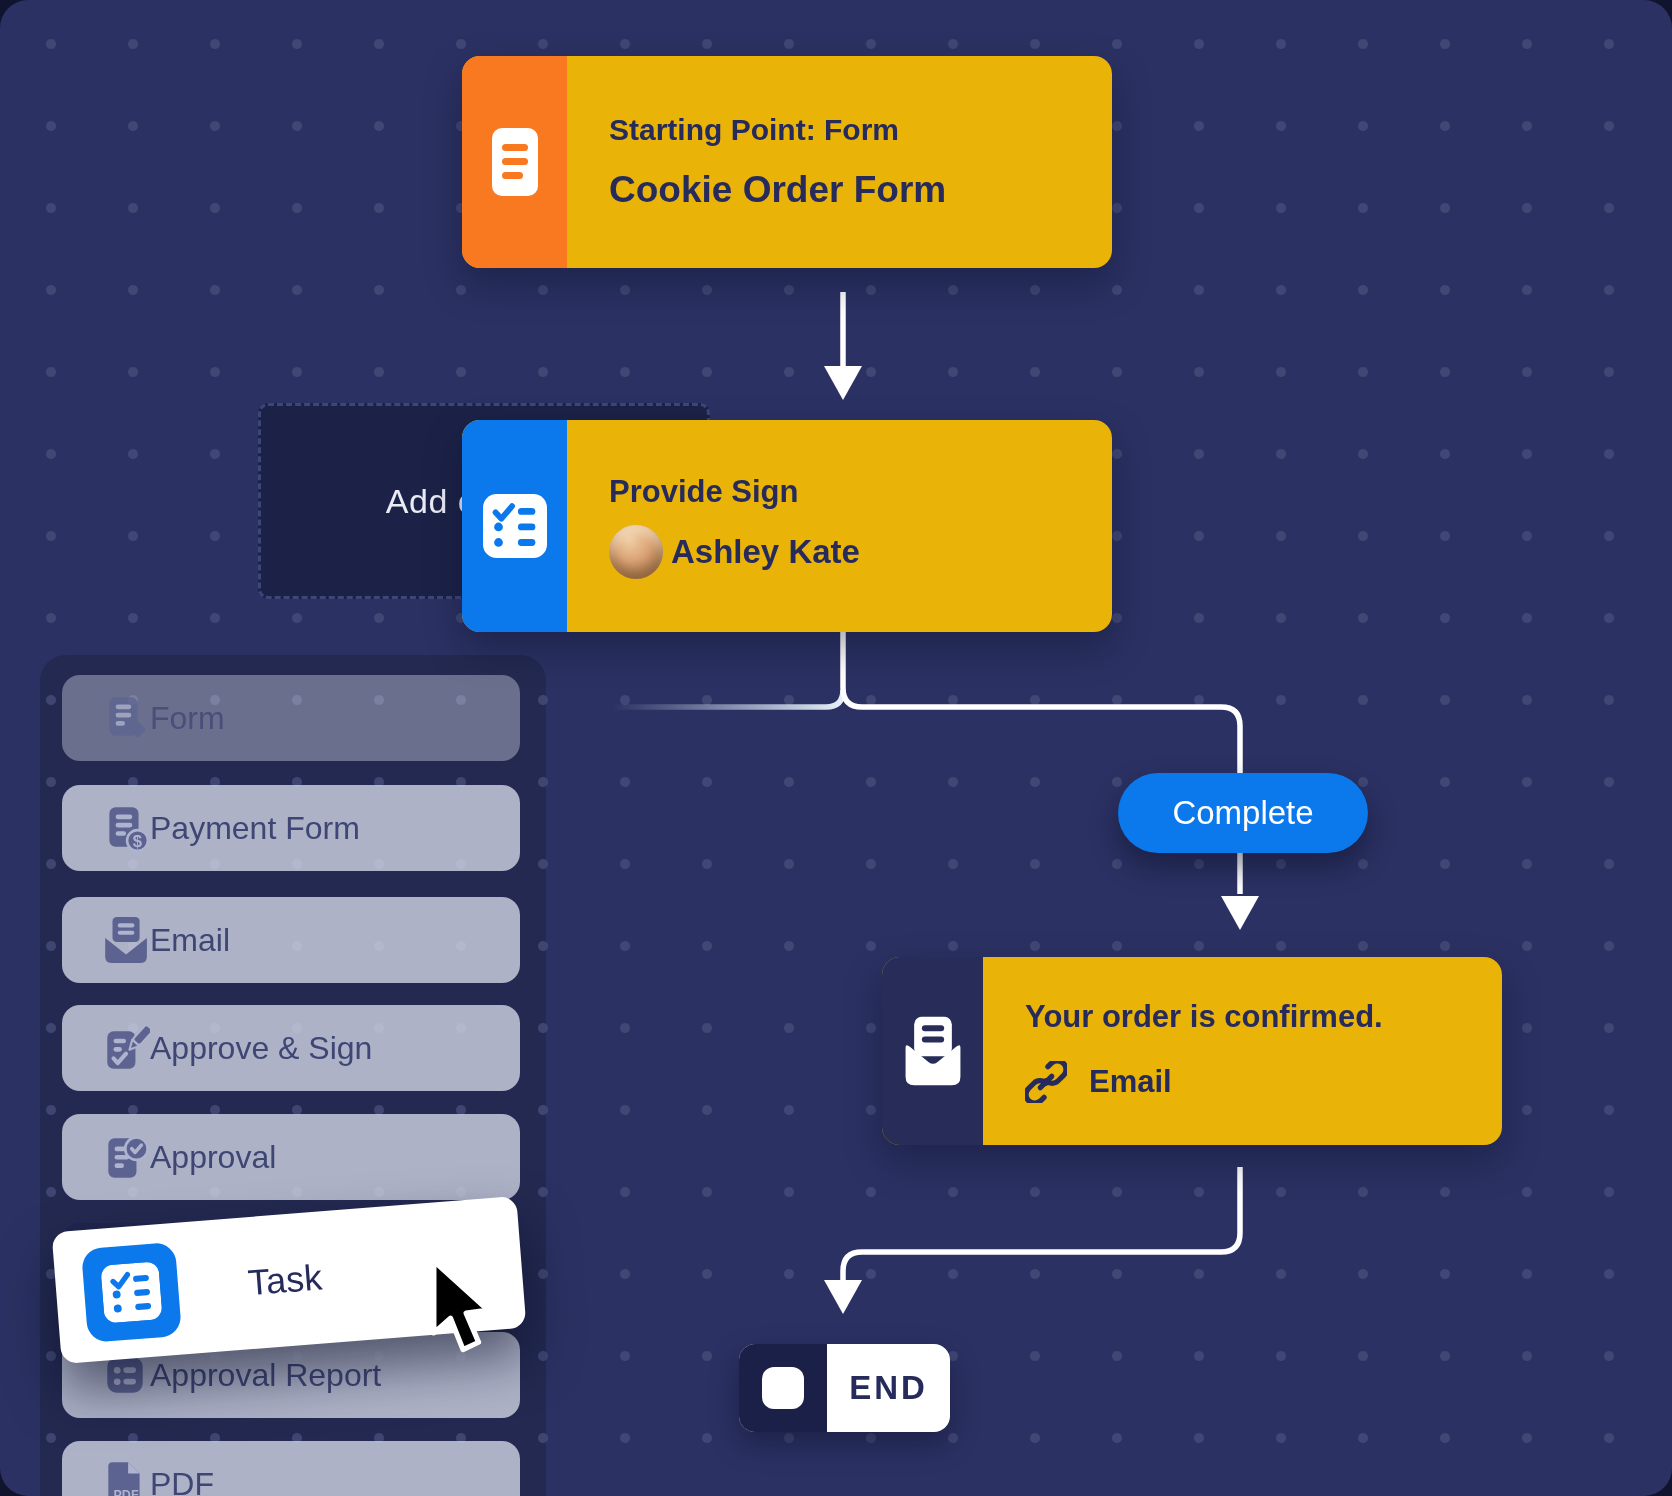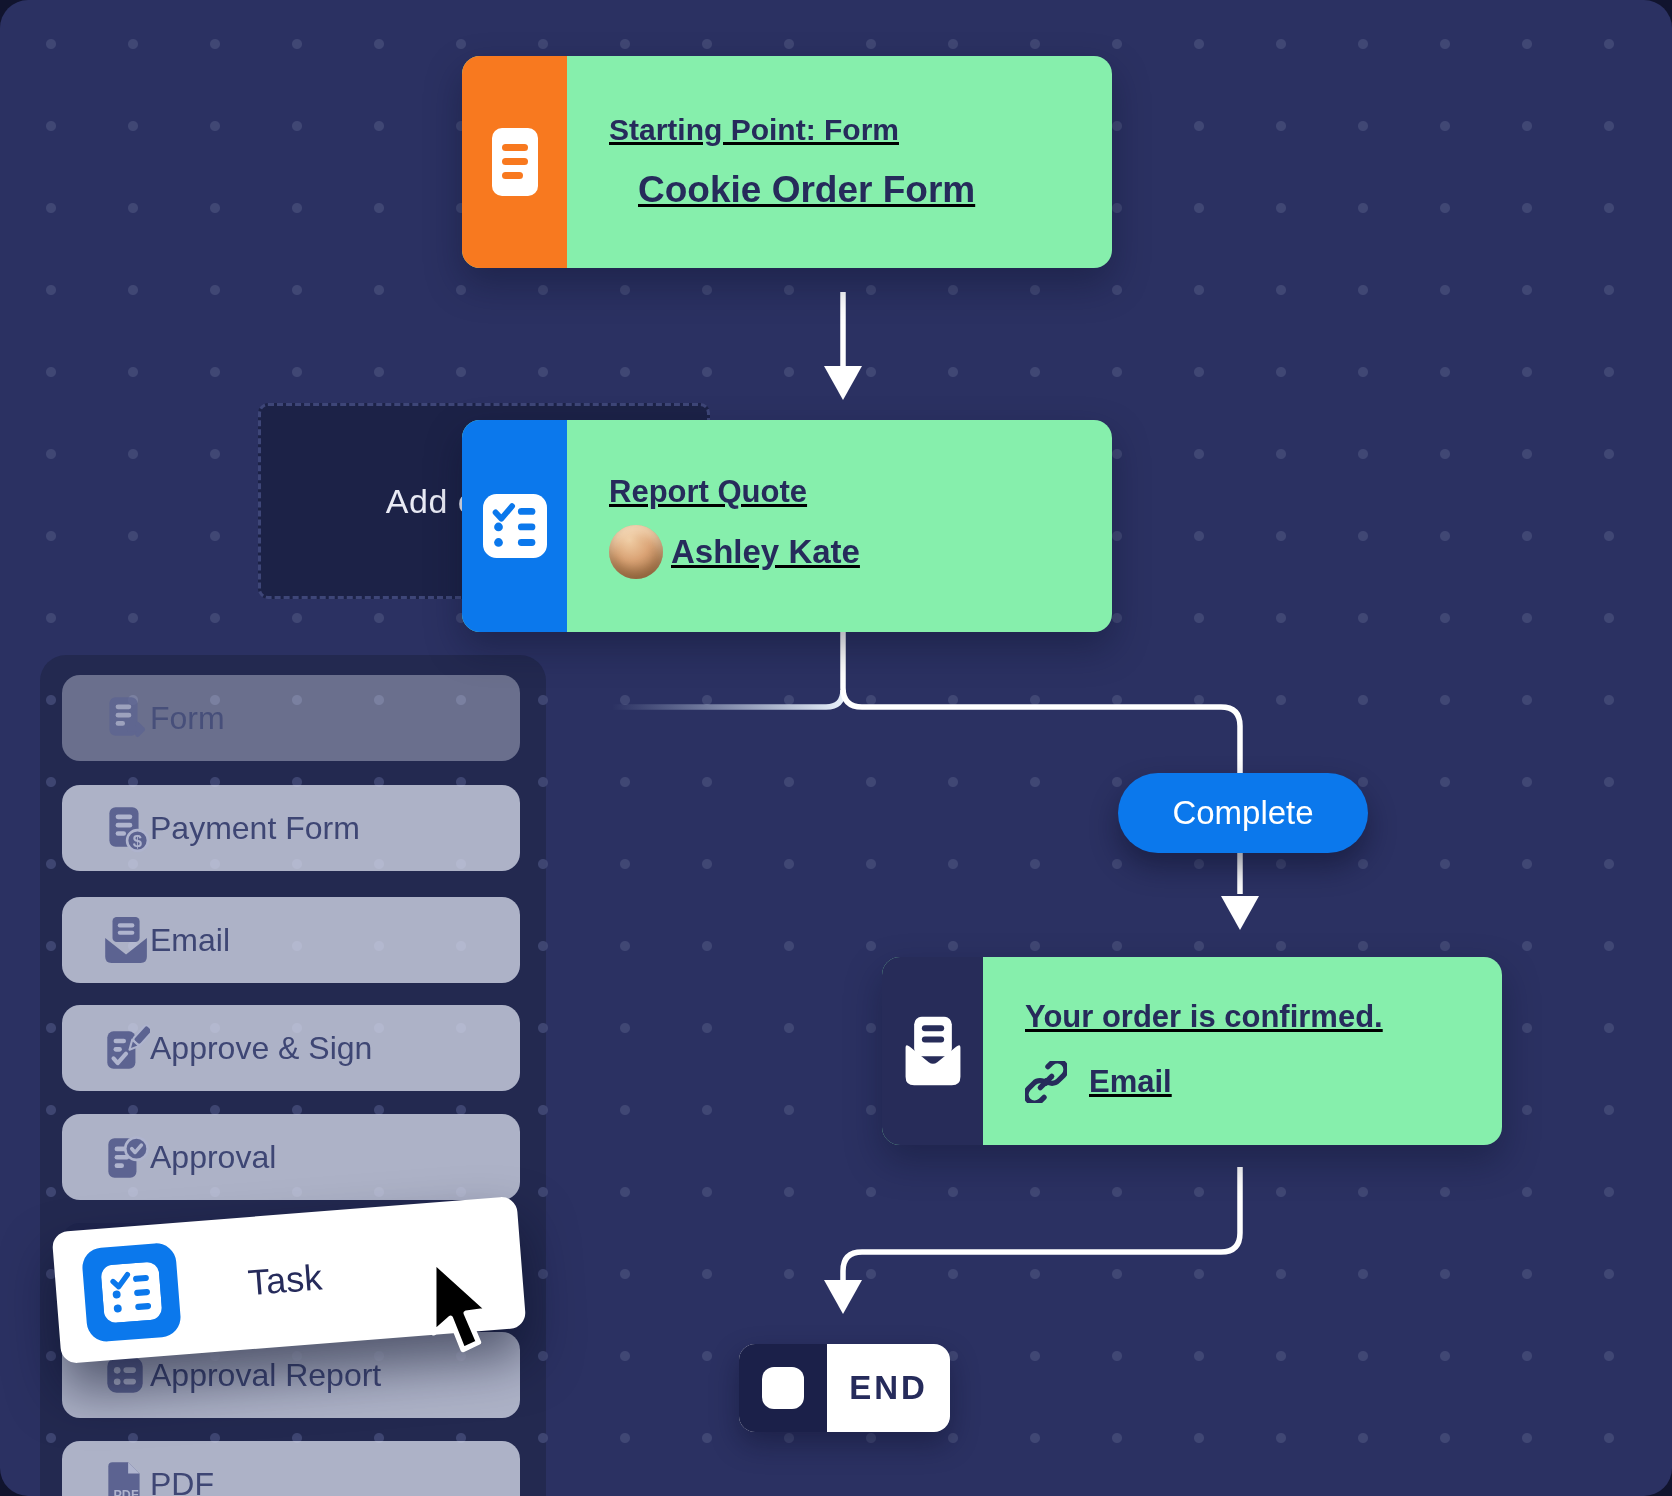--- a/index.html
+++ b/index.html
@@ -23,31 +23,30 @@
   .add-panel{
     position:absolute;left:258px;top:403px;width:446px;height:190px;
     background:#1C2247;border:3px dashed #3E4678;border-radius:10px;
     display:flex;align-items:center;justify-content:center;
     color:#E9EBF5;font-size:34px;font-weight:400;letter-spacing:.5px;
   }
   
   .flow-svg{position:absolute;left:0;top:0;pointer-events:none;}
   
   .node{
-    position:absolute;display:flex;background:#86efac;border-radius:18px;
+    position:absolute;display:flex;background:#eab308;border-radius:18px;
     box-shadow:0 16px 36px rgba(9,13,38,.35);
-    text-decoration:underline;
   }
   .node-accent{
     flex:none;border-radius:18px 0 0 18px;
     display:flex;align-items:center;justify-content:center;
   }
   .node-body{flex:1;display:flex;flex-direction:column;justify-content:center;padding-left:42px;}
   .node-type{font-size:30px;font-weight:700;color:#262B5B;}
-  .node-title{font-size:37px;font-weight:700;color:#262B5B;margin-top:22px;margin-left:29px;}
+  .node-title{font-size:37px;font-weight:700;color:#262B5B;margin-top:22px;}
   .node-title-sm{font-size:31px;font-weight:700;color:#262B5B;}
   .assignee{display:flex;align-items:center;gap:8px;margin-top:15px;}
   .avatar{
     width:54px;height:54px;border-radius:50%;
     background:radial-gradient(circle at 38% 28%,#f0cda4 0%,#dba476 40%,#a8764c 78%,#7d5433 100%);
     box-shadow:inset 0 -8px 12px rgba(122,83,46,.55), inset 0 8px 10px rgba(255,240,214,.6);
   }
   .assignee-name{font-size:33px;font-weight:700;color:#262B5B;}
   .link-row{display:flex;align-items:center;gap:22px;margin-top:26px;}
   .link-label{font-size:31px;font-weight:700;color:#262B5B;}
@@ -234,21 +233,21 @@
         <rect width="66" height="66" rx="14" fill="#fff"></rect>
         <path d="M13 19 l6 6.5 11 -13" stroke="#0B78EC" stroke-width="6" fill="none" stroke-linecap="round" stroke-linejoin="round"></path>
         <rect x="36" y="14.5" width="18" height="7" rx="3.5" fill="#0B78EC"></rect>
         <circle cx="16" cy="34" r="4.5" fill="#0B78EC"></circle>
         <rect x="36" y="30.5" width="18" height="7" rx="3.5" fill="#0B78EC"></rect>
         <circle cx="16" cy="50" r="4.5" fill="#0B78EC"></circle>
         <rect x="36" y="46.5" width="18" height="7" rx="3.5" fill="#0B78EC"></rect>
       </svg>
     </div>
     <div class="node-body">
-      <div class="node-title-sm">Report Quote</div>
+      <div class="node-title-sm">Provide Sign</div>
       <div class="assignee">
         <div class="avatar"></div>
         <span class="assignee-name">Ashley Kate</span>
       </div>
     </div>
   </div>
 
   <div class="pill">
     <span>Complete</span>
   </div>

